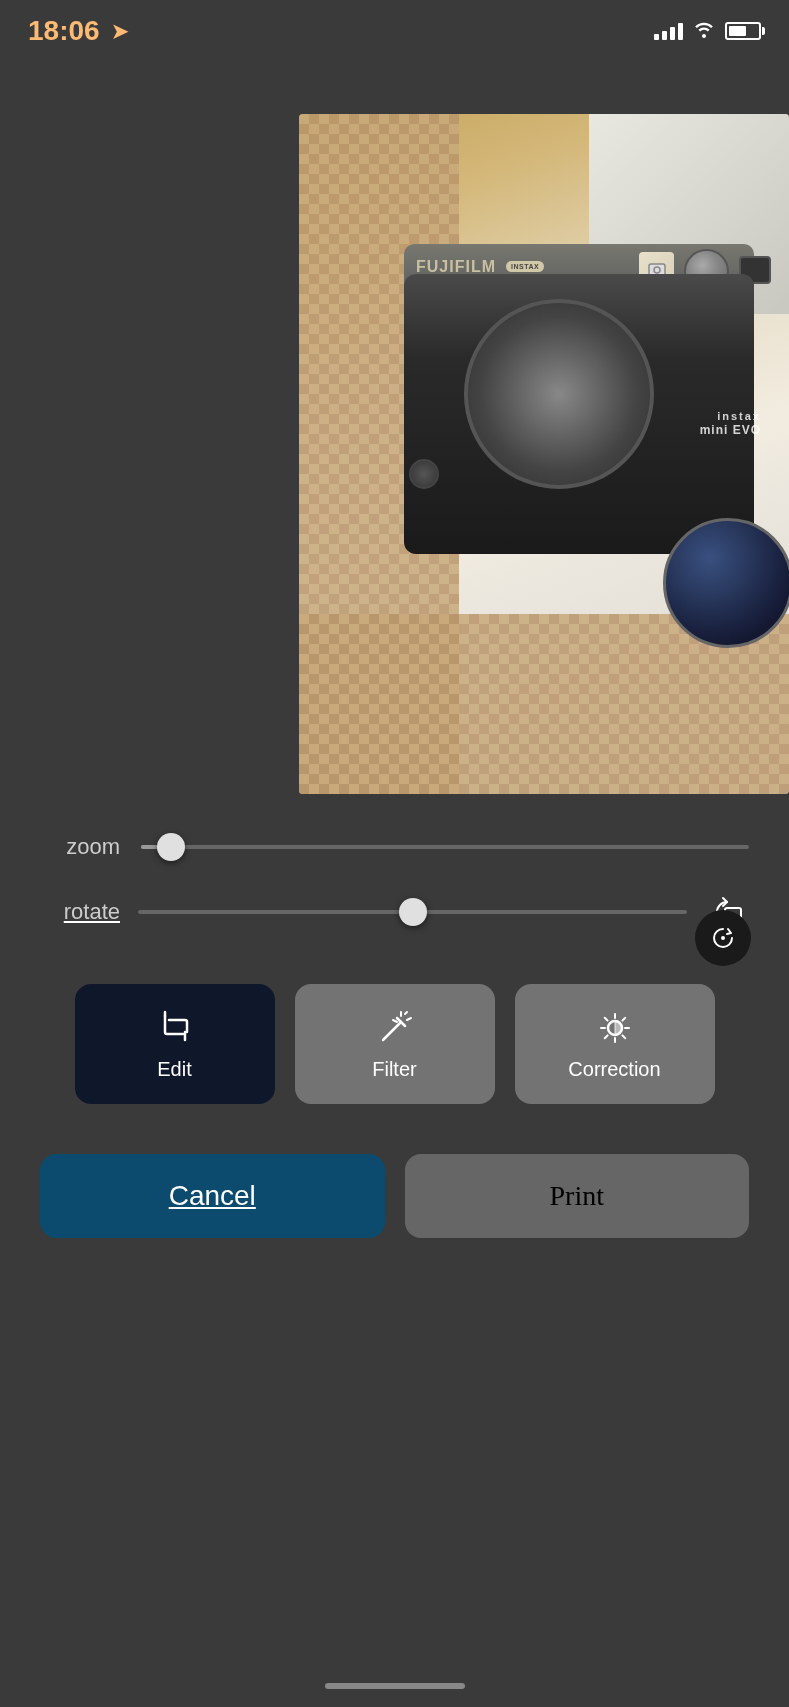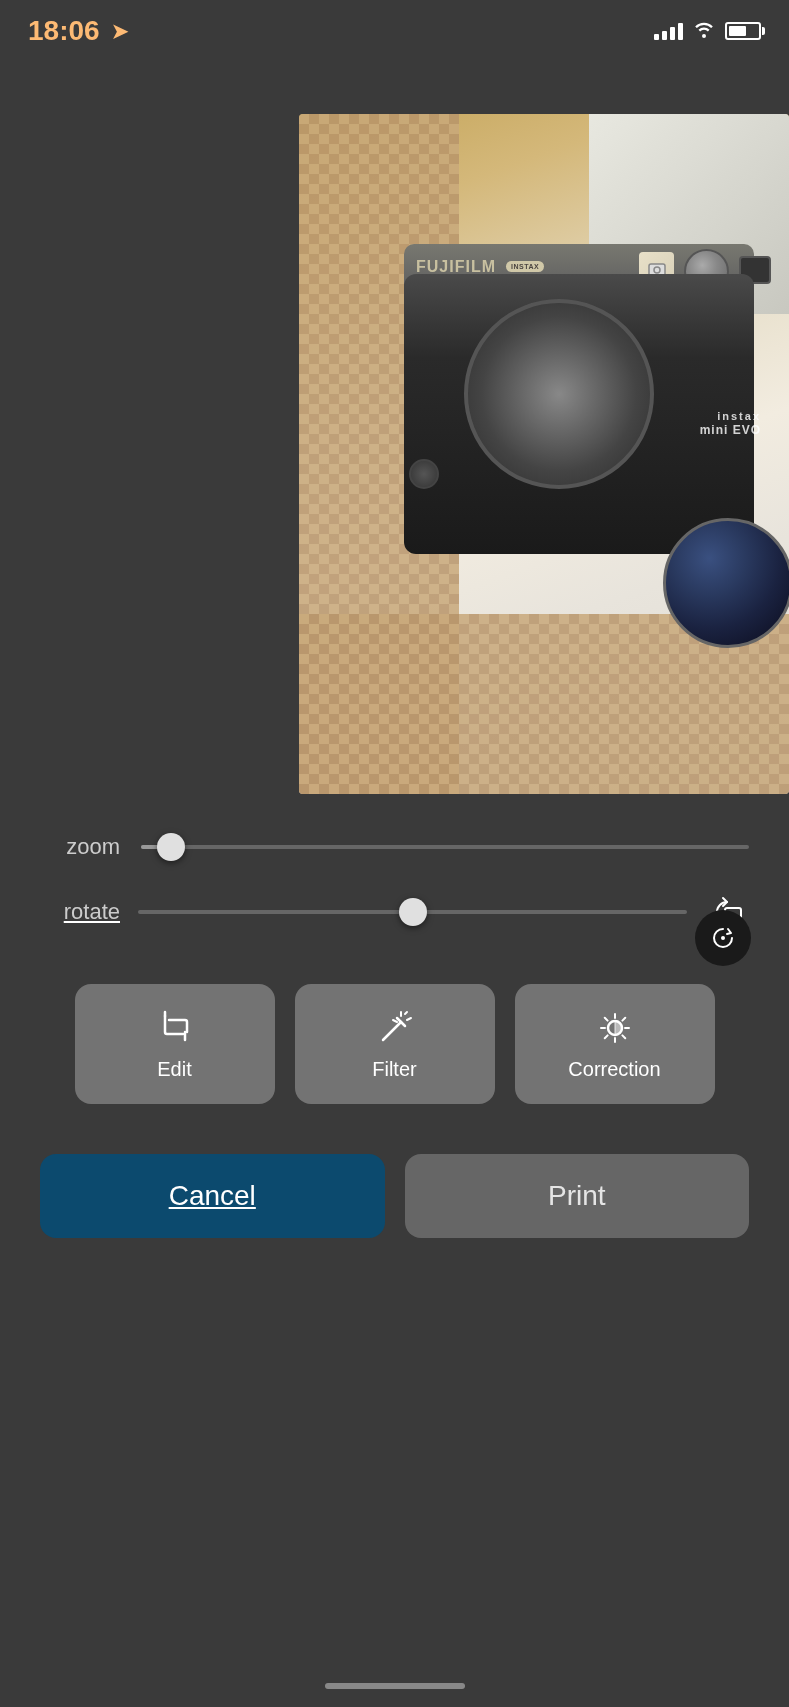--- a/index.html
+++ b/index.html
@@ -400,21 +400,21 @@
       display: flex;
       flex-direction: column;
       align-items: center;
       justify-content: center;
       gap: 10px;
       cursor: pointer;
       color: #fff;
     }
 
     .tool-btn.active {
-      background: #737373;
+      background: #0f172a;
     }
 
     .tool-label {
       font-size: 20px;
       color: #fff;
     }
 
     .tool-icon {
       width: 40px;
       height: 40px;
@@ -442,21 +442,22 @@
     }
 
     .cancel-btn {
       background: #0c4a6e;
       color: #fff;
       text-decoration: underline;
     }
 
     .print-btn {
       background: #666;
-      color: #e5e5e5;
+      color: #000000;
+      font-family: Liberation Serif, serif;
     }
 
     
     .home-indicator {
       position: absolute;
       bottom: 18px;
       left: 50%;
       transform: translateX(-50%);
       width: 140px;
       height: 6px;

